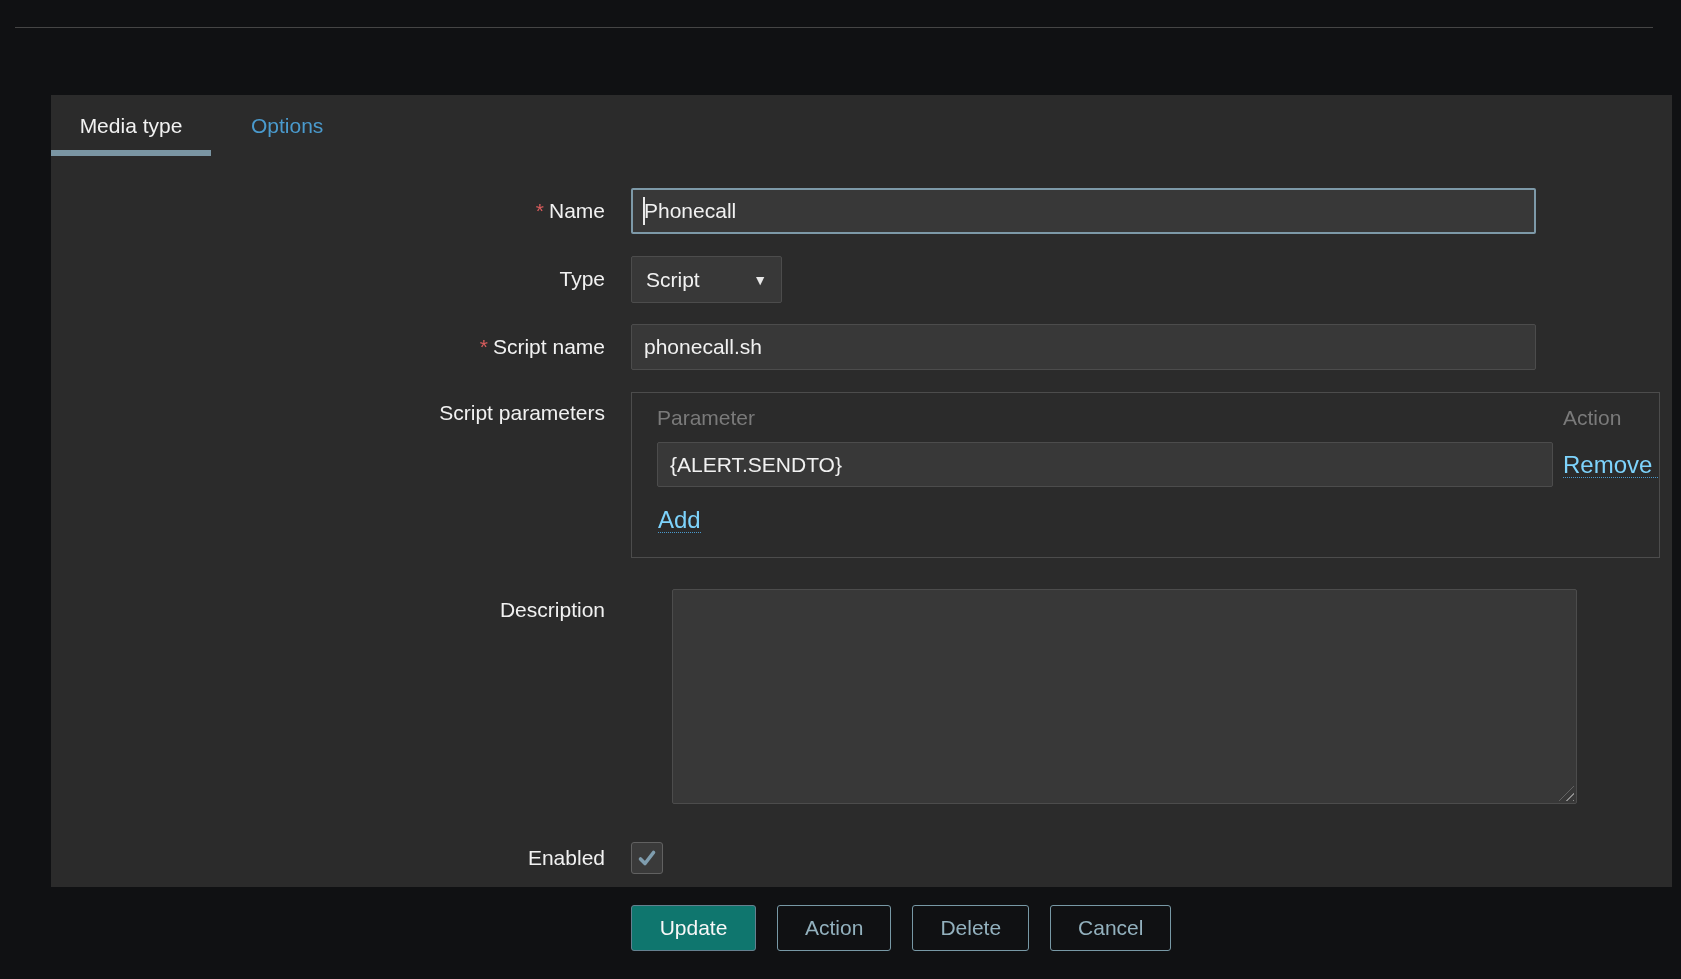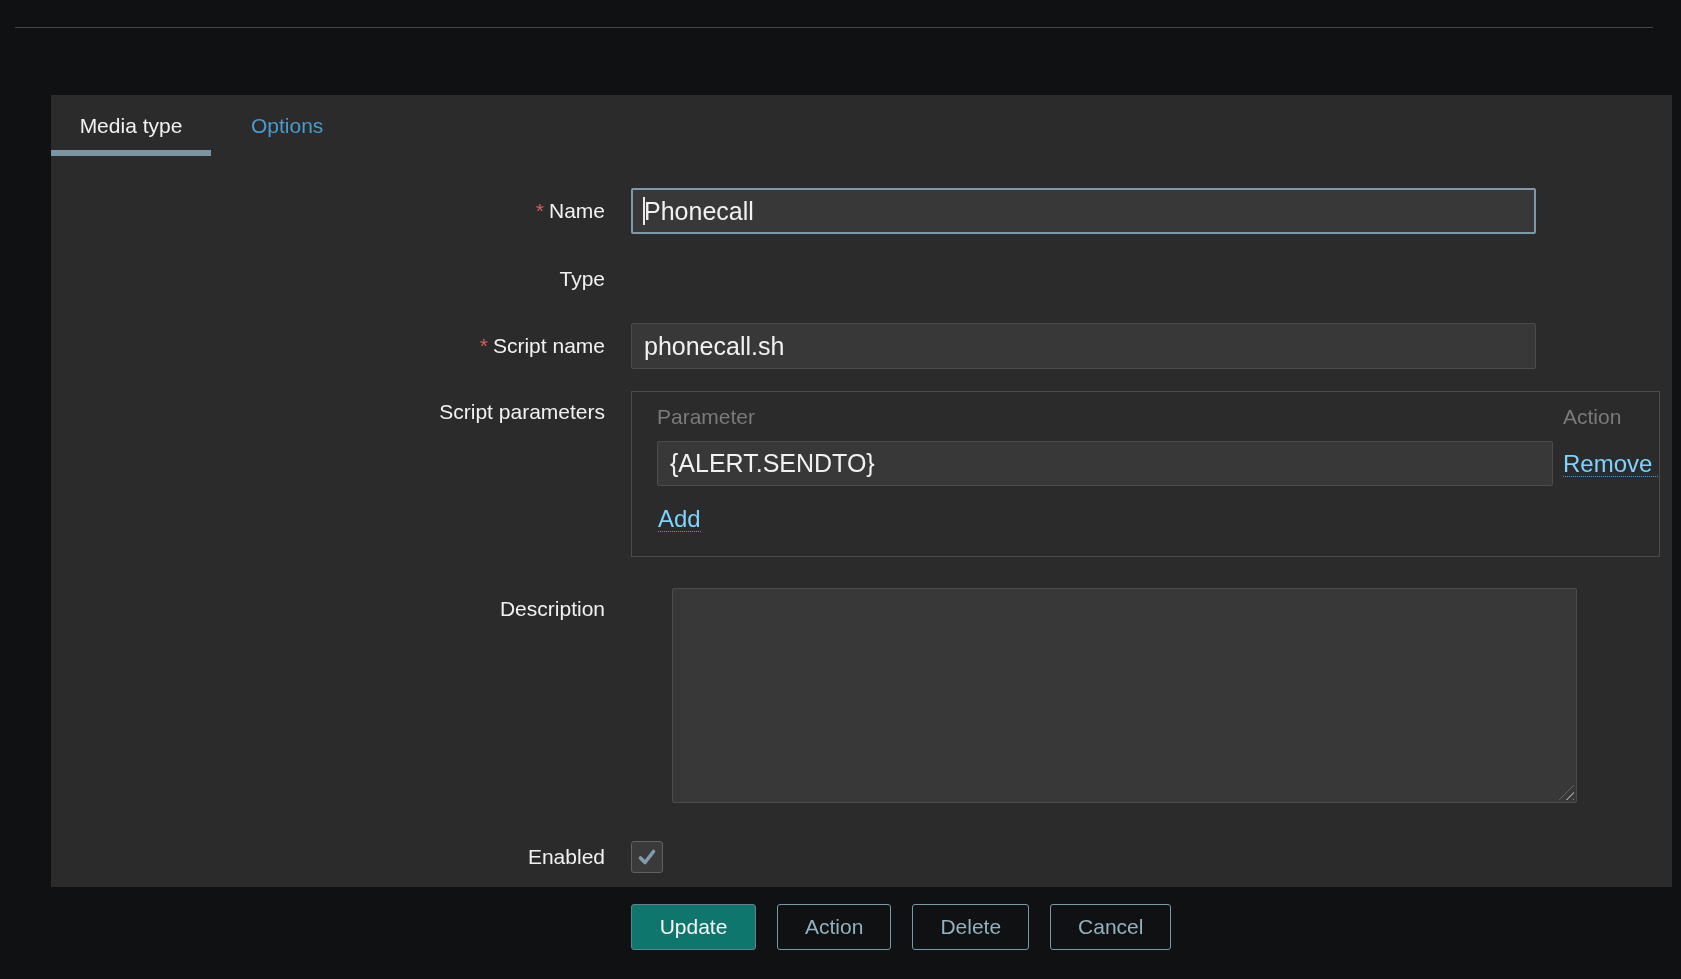--- a/index.html
+++ b/index.html
@@ -37,21 +37,21 @@
   .mb-c { margin-bottom:31px; }
   .mb-d { margin-bottom:37px;gap:41px; }
   .flabel { flex:none; width:580px; padding-right:26px; text-align:right;
             font-size:21px; line-height:46px; color:#f1f1f1; white-space:nowrap; }
   .flabel.top { line-height:24px; padding-top:9px; }
   .flabel.mid { line-height:33px; }
   .req { color:#d85c5c; margin-right:5px; }
 
   .tinput {
     height:46px; background:#383838; border:1px solid #4c4c4c; border-radius:2px;
-    color:#f1f1f1; font-size:25px; font-family:inherit; padding:0 12px; outline:none;
+    color:#f1f1f1; font-size:21px; font-family:inherit; padding:0 12px; outline:none;
   }
   .w-wide { width:905px; }
   .input-wrap { position:relative; }
   .tinput.focused { border:2px solid #7d99a8; padding:0 11px; }
   .caret { position:absolute; left:12px; top:9px; width:2px; height:28px; background:#e9e9e9; }
 
   .select {
     width:151px; height:47px; background:#383838; border:1px solid #4c4c4c; border-radius:2px;
     display:flex; align-items:center; justify-content:space-between; padding:0 14px;
     font-size:21px; cursor:pointer;
@@ -117,20 +117,24 @@
     <div class="row mb-a">
       <div class="flabel"><span class="req">*</span><span>Name</span></div>
       <div class="input-wrap">
         <input class="tinput w-wide focused" value="Phonecall" style="">
         <div class="caret"></div>
       </div>
     </div>
 
     <div class="row mb-b">
       <div class="flabel">Type</div>
+      <div class="select">
+        <span>Script</span>
+        <span class="select-arrow">▼</span>
+      </div>
     </div>
 
     <div class="row mb-a">
       <div class="flabel"><span class="req">*</span><span>Script name</span></div>
       <input class="tinput w-wide" value="phonecall.sh" style="">
     </div>
 
     <div class="row mb-c">
       <div class="flabel top">Script parameters</div>
       <div class="params-box">

